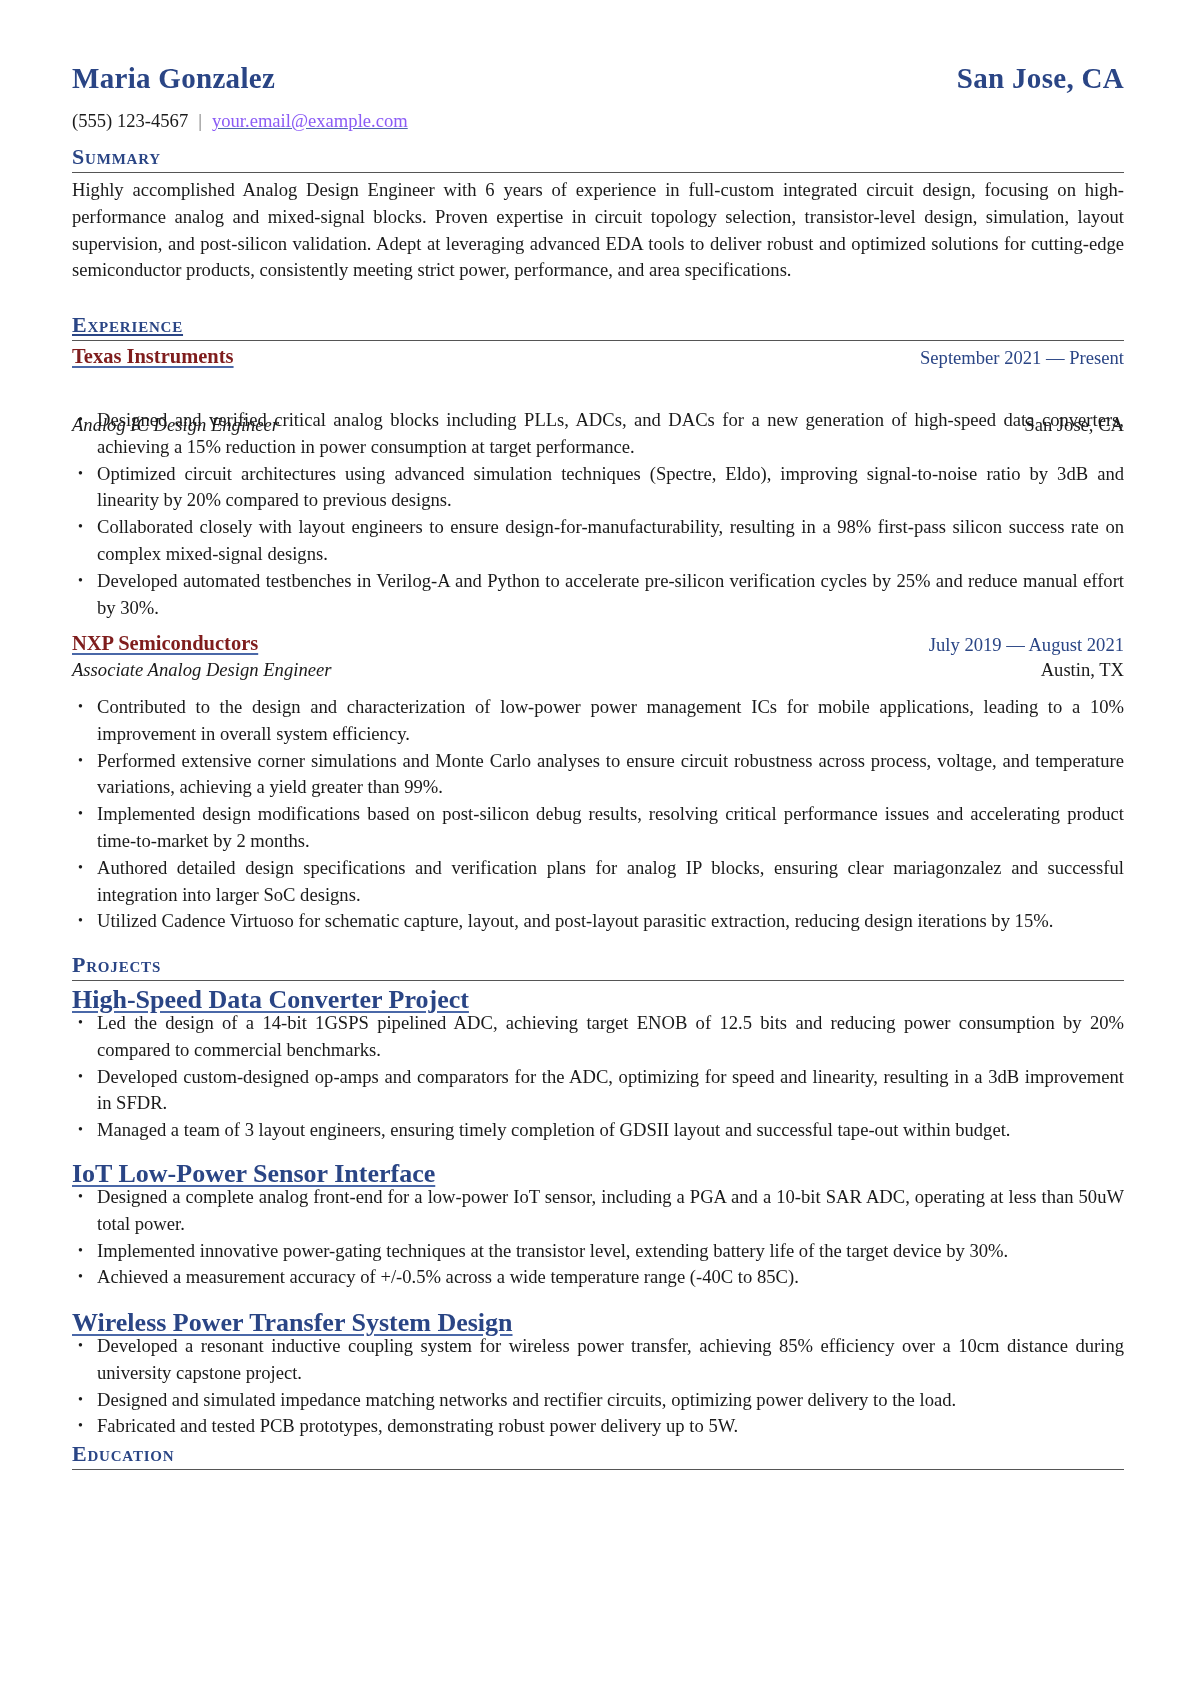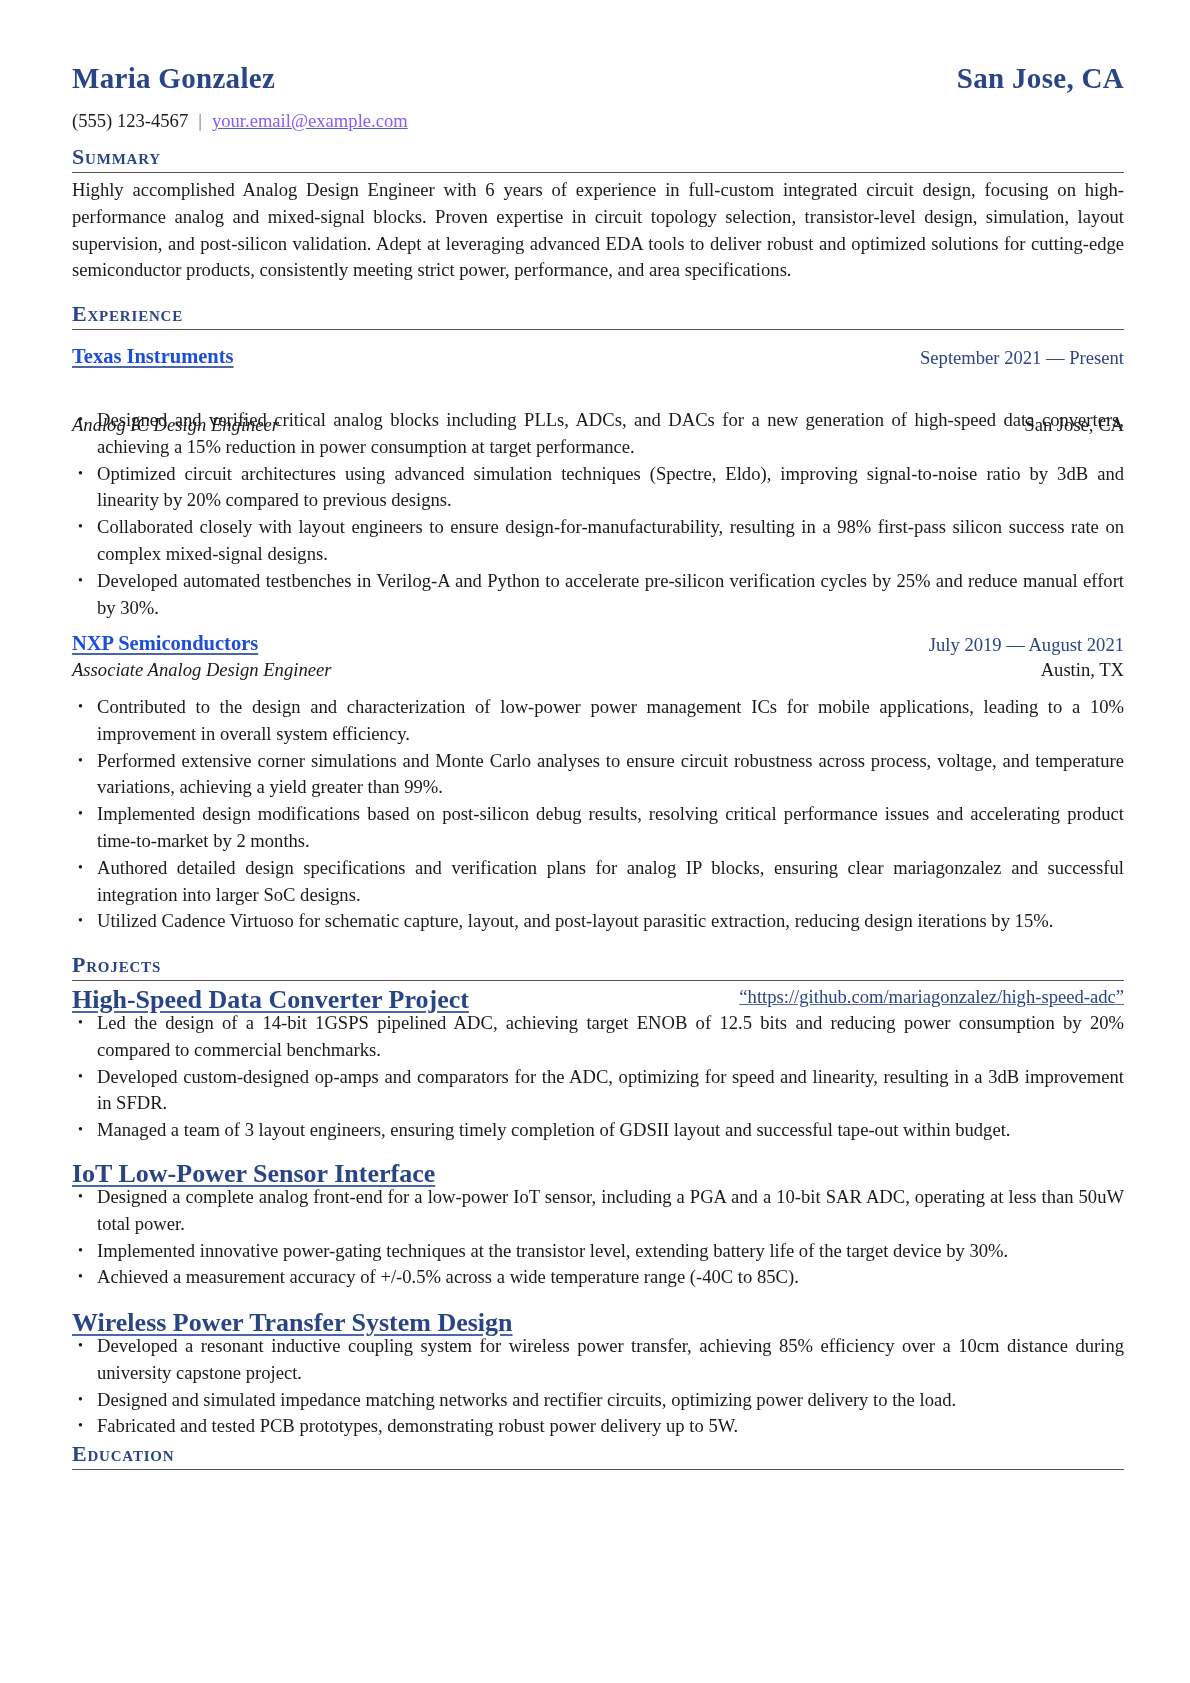--- a/index.html
+++ b/index.html
@@ -23,21 +23,21 @@
     position: absolute; left: 0; width: 1052px;
     font-size: 22px; font-weight: bold; color: #2a4585;
     font-variant: small-caps; letter-spacing: 0.8px;
     border-bottom: 1.5px solid #555;
     line-height: 26px; padding-bottom: 2px;
   }
 
   .para { position: absolute; left: 0; width: 1052px; line-height: 26.8px; text-align: justify; }
 
   .entry-head { position: absolute; left: 0; width: 1052px; height: 27px; }
-  .company { position: absolute; left: 0; top: 0; font-size: 20.5px; font-weight: bold; color: #1d4ed8; text-decoration: underline; text-decoration-color: #4a68a8; text-underline-offset: 3px; }
+  .company { position: absolute; left: 0; top: 0; font-size: 20.5px; font-weight: bold; color: #7f1d1d; text-decoration: underline; text-decoration-color: #4a68a8; text-underline-offset: 3px; }
   .dates { position: absolute; right: 0; top: 2px; color: #2a4585; font-size: 18.6px; margin-left: 40px; }
   .entry-sub { position: absolute; left: 0; width: 1052px; height: 26px; }
   .role { position: absolute; left: 0; top: 0; font-style: italic; }
   .loc { position: absolute; right: 0; top: 0; }
 
   ul.bullets { position: absolute; left: 0; width: 1052px; margin: 0; padding: 0; list-style: none; }
   ul.bullets li { position: relative; padding-left: 25px; line-height: 26.8px; text-align: justify; }
   ul.bullets li::before { content: "\2022"; position: absolute; left: 6px; top: 0; font-size: 14px; }
 
   .proj-head { position: absolute; left: 0; width: 1052px; height: 27px; }
@@ -54,21 +54,21 @@
       <div class="name">Maria Gonzalez</div>
       <div class="hdr-location">San Jose, CA</div>
     </div>
     <div class="contact">
       <span>(555) 123-4567</span><span class="sep">|</span><a>your.email@example.com</a>
     </div>
 
     <div class="section-title" style="top:144px;">Summary</div>
     <div class="para" style="top:177px;">Highly accomplished Analog Design Engineer with 6 years of experience in full-custom integrated circuit design, focusing on high-performance analog and mixed-signal blocks. Proven expertise in circuit topology selection, transistor-level design, simulation, layout supervision, and post-silicon validation. Adept at leveraging advanced EDA tools to deliver robust and optimized solutions for cutting-edge semiconductor products, consistently meeting strict power, performance, and area specifications.</div>
 
-    <div class="section-title" style="top:301px;">Experience</div>
+    <div class="section-title" style="top:312px;text-decoration:underline;">Experience</div>
 
     <div class="entry-head" style="top:345px;">
       <a class="company">Texas Instruments</a>
       <span class="dates">September 2021 — Present</span>
     </div>
     <div class="entry-sub" style="top:372px;margin-top:42px;">
       <span class="role">Analog IC Design Engineer</span>
       <span class="loc">San Jose, CA</span>
     </div>
     <ul class="bullets" style="top:407px;">
@@ -91,21 +91,20 @@
       <li>Performed extensive corner simulations and Monte Carlo analyses to ensure circuit robustness across process, voltage, and temperature variations, achieving a yield greater than 99%.</li>
       <li>Implemented design modifications based on post-silicon debug results, resolving critical performance issues and accelerating product time-to-market by 2 months.</li>
       <li>Authored detailed design specifications and verification plans for analog IP blocks, ensuring clear mariagonzalez and successful integration into larger SoC designs.</li>
       <li>Utilized Cadence Virtuoso for schematic capture, layout, and post-layout parasitic extraction, reducing design iterations by 15%.</li>
     </ul>
 
     <div class="section-title" style="top:952px;">Projects</div>
 
     <div class="proj-head" style="top:985px;">
       <a class="proj-title">High-Speed Data Converter Project</a>
-      <a class="proj-link">“https://github.com/mariagonzalez/high-speed-adc”</a>
     </div>
     <ul class="bullets" style="top:1010px;">
       <li>Led the design of a 14-bit 1GSPS pipelined ADC, achieving target ENOB of 12.5 bits and reducing power consumption by 20% compared to commercial benchmarks.</li>
       <li>Developed custom-designed op-amps and comparators for the ADC, optimizing for speed and linearity, resulting in a 3dB improvement in SFDR.</li>
       <li>Managed a team of 3 layout engineers, ensuring timely completion of GDSII layout and successful tape-out within budget.</li>
     </ul>
 
     <div class="proj-head" style="top:1159px;">
       <a class="proj-title">IoT Low-Power Sensor Interface</a>
     </div>

